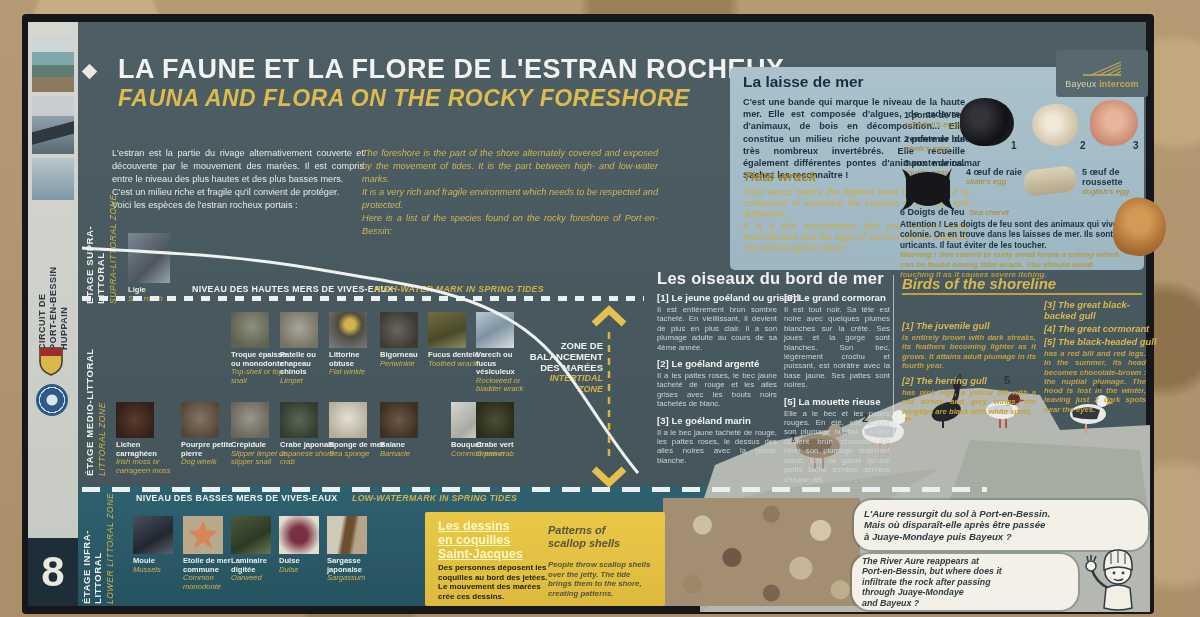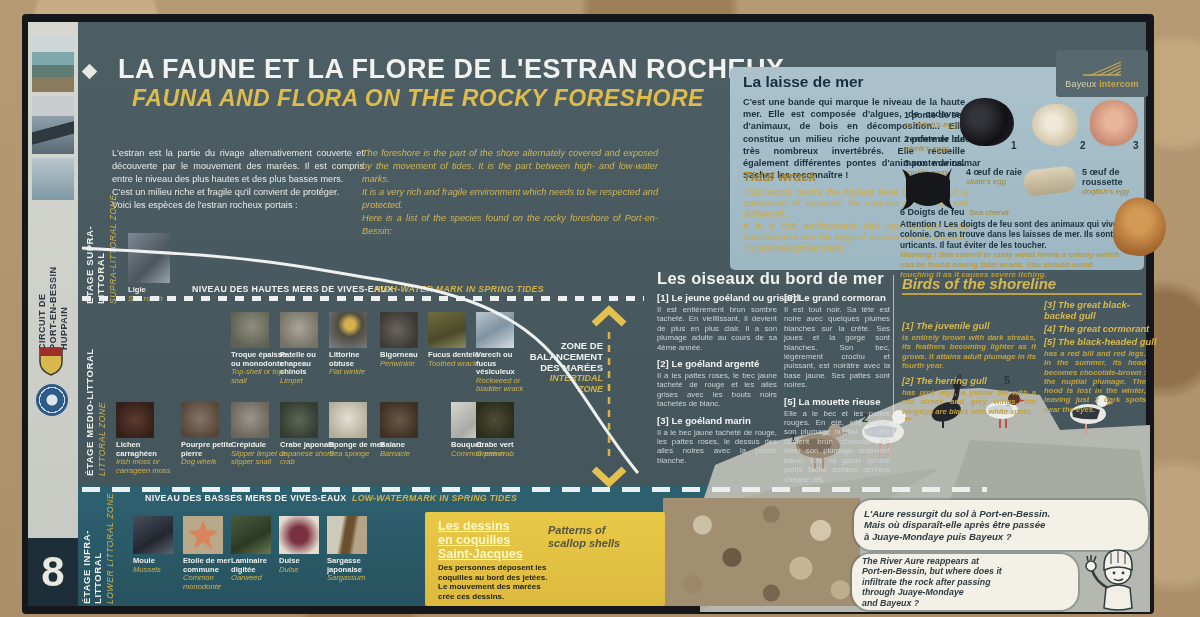--- a/index.html
+++ b/index.html
@@ -27,21 +27,21 @@
   .vtext{writing-mode:vertical-rl;transform:rotate(180deg);}
   .circuit{left:30px;top:200px;height:150px;width:46px;display:flex;flex-direction:row;justify-content:center;gap:1px;
     color:#2c3a46;font-weight:bold;font-size:9px;letter-spacing:.5px;}
   .numblock{left:28px;top:538px;width:50px;height:68px;background:#1e2e38;display:flex;align-items:center;justify-content:center;
     color:#e9e9e2;font-size:42px;font-weight:bold;}
   .shield{left:38px;top:346px;}
   .badge{left:36px;top:384px;width:32px;height:32px;border-radius:50%;
     background:radial-gradient(circle at 50% 50%, #dfe6ea 0 5px, #2e5a8a 6px 12px, #cfd8e2 12px 13px, #2e5a8a 13px);}
   
   .title{left:118px;top:54px;color:#f2f3f1;font-size:27px;font-weight:bold;letter-spacing:.5px;white-space:nowrap;}
-  .subtitle{left:132px;top:85px;color:#ddbb4d;font-size:23px;font-weight:bold;font-style:italic;letter-spacing:.5px;white-space:nowrap;}
+  .subtitle{left:118px;top:85px;color:#ddbb4d;font-size:23px;font-weight:bold;font-style:italic;letter-spacing:.5px;white-space:nowrap;}
   .diamond{left:84px;top:66px;width:11px;height:11px;background:#e8e8e4;transform:rotate(45deg);}
   .prl{white-space:pre-line;}
   .intro-fr{left:112px;top:147px;width:252px;color:#e9ebe9;font-size:9.2px;line-height:13px;text-align:justify;}
   .intro-en{left:362px;top:147px;width:296px;color:#d2b654;font-size:9.2px;line-height:13px;font-style:italic;text-align:justify;}
   
   .zlabel{display:flex;flex-direction:row;justify-content:center;gap:2px;}
   .zfr{color:#eef0ec;font-weight:bold;font-size:9.5px;letter-spacing:.6px;}
   .zen{color:#d0b249;font-style:italic;font-size:8.5px;letter-spacing:.6px;}
   
   .sp{width:62px;}
@@ -196,21 +196,21 @@
   <div class="abs markfr" style="left:192px;top:284px;">NIVEAU DES HAUTES MERS DE VIVES-EAUX</div>
   <div class="abs marken" style="left:374px;top:284px;">HIGH-WATER MARK IN SPRING TIDES</div>
   <div class="abs dash" style="left:82px;top:296px;width:562px;"></div>
   <div class="abs zonebal">
     <div class="fr">ZONE DE
 BALANCEMENT
 DES MARÉES</div>
     <div class="en">INTERTIDAL
 ZONE</div>
   </div>
-  <div class="abs markfr" style="left:136px;top:493px;margin-left:9px;">NIVEAU DES BASSES MERS DE VIVES-EAUX</div>
+  <div class="abs markfr" style="left:136px;top:493px;">NIVEAU DES BASSES MERS DE VIVES-EAUX</div>
   <div class="abs marken" style="left:352px;top:493px;">LOW-WATERMARK IN SPRING TIDES</div>
 
   <div class="abs sp" style="left:231px;top:312px;">
     <div class="ph ph-troque"></div>
     <div class="spn">Troque épaisse ou monodonte</div>
     <div class="spe">Top-shell or top-snail</div>
   </div>
   <div class="abs sp" style="left:280px;top:312px;">
     <div class="ph ph-patelle"></div>
     <div class="spn">Patelle ou chapeau chinois</div>
@@ -458,20 +458,21 @@
 
   <div class="abs shells"></div>
   <div class="abs ybox"></div>
   <div class="abs y-tfr">Les dessins
 en coquilles
 Saint-Jacques</div>
   <div class="abs y-bfr">Des personnes déposent les coquilles au bord des jetées.
 Le mouvement des marées crée ces dessins.</div>
   <div class="abs y-ten">Patterns of
 scallop shells</div>
+  <div class="abs y-ben">People throw scallop shells over the jetty. The tide brings them to the shore, creating patterns.</div>
 
   <div class="abs bubble bub-fr prl">L'Aure ressurgit du sol à Port-en-Bessin.
 Mais où disparaît-elle après être passée
 à Juaye-Mondaye puis Bayeux ?</div>
   <div class="abs bubble bub-en prl">The River Aure reappears at
 Port-en-Bessin, but where does it
 infiltrate the rock after passing
 through Juaye-Mondaye
 and Bayeux ?</div>
   <svg class="abs" style="left:1078px;top:542px;" width="66" height="70" viewBox="0 0 66 70">

